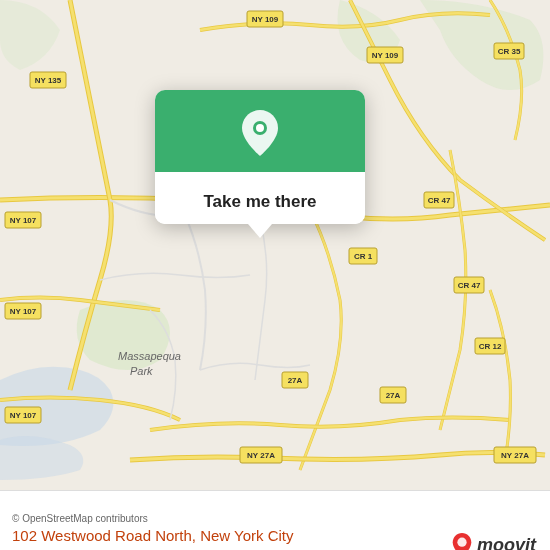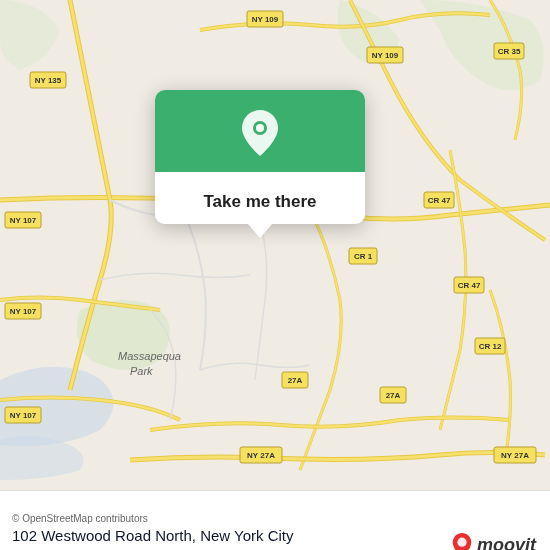--- a/index.html
+++ b/index.html
@@ -95,21 +95,21 @@
     }
 
     #attribution {
       font-size: 10px;
       color: #666;
       margin-bottom: 3px;
     }
 
     #location-text {
       font-size: 15px;
-      color: #0f172a;
+      color: #c2410c;
       font-weight: 400;
     }
 
     #moovit-logo {
       position: absolute;
       bottom: 10px;
       right: 14px;
       display: flex;
       align-items: center;
       gap: 4px;

